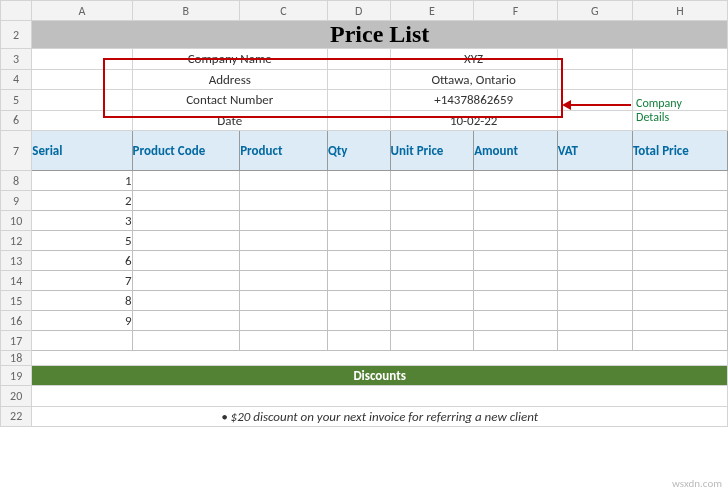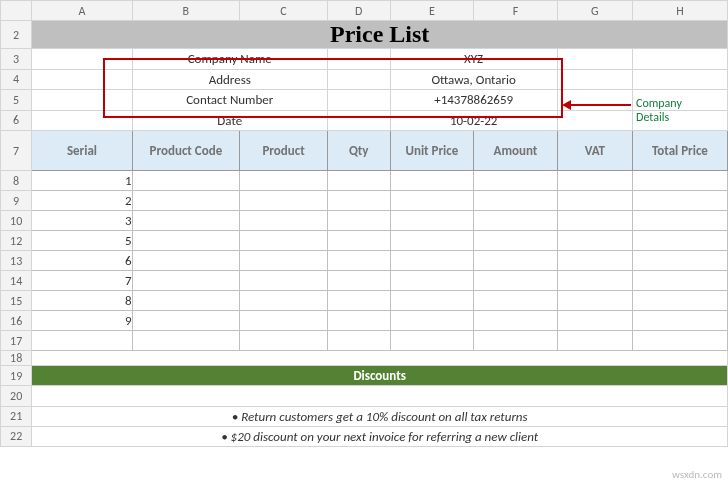--- a/index.html
+++ b/index.html
@@ -6,30 +6,30 @@
   body { font-family: Calibri, Arial, sans-serif; font-size: 13px; background: #fff; color: #333; }
   table.grid { border-collapse: collapse; table-layout: fixed; }
   table.grid td, table.grid th { border: 1px solid #d4d4d4; padding: 0; vertical-align: middle; }
   .colhdr { background:#f3f3f3; color:#666; text-align:center; font-weight:normal; height:20px; font-size:12px; }
   .corner { background:#f3f3f3; }
   .rowhdr { background:#f3f3f3; color:#666; text-align:center; font-size:12px; }
   .cell { height:20.5px; padding:0 4px; }
   .title { background:#bfbfbf; font: bold 24px "Times New Roman", serif; text-align:center; color:#000; height:20px; }
   .info-label { text-align:center; font-size:13px; }
   .info-val { text-align:center; font-size:13px; }
-  .hdr { background:#ddebf7; color:#737373; font-weight:bold; text-align:center; height:24px; border:1px solid #999 !important; }
+  .hdr { background:#ddebf7; color:#0369a1; font-weight:bold; height:24px; border:1px solid #999 !important; }
   .serial { text-align:right; padding-right:4px; border:1px solid #bfbfbf !important; height:20px; }
   .dcell { border:1px solid #bfbfbf !important; height:20px; }
   .discounts-hdr { background:#548235; color:#fff; text-align:center; font-weight:bold; height:20px; }
   .disc-line { text-align:center; font-style:italic; height:20px; }
   .redbox { position:absolute; border:2px solid #c00000; pointer-events:none; z-index:3; }
   .arrow-line { position:absolute; height:2px; background:#c00000; z-index:3; }
   .arrow-head { position:absolute; width:0; height:0; border-top:5px solid transparent; border-bottom:5px solid transparent; border-right:9px solid #c00000; z-index:3; }
   .callout { position:absolute; color:#15803d; font-size:12px; line-height:1.2; z-index:3; }
-  .watermark { position:absolute; right:6px; bottom:20px; font-size:11px; color:#bbb; }
+  .watermark { position:absolute; right:6px; bottom:11px; font-size:11px; color:#bbb; }
   .row18 .cell { height:6px; }
 </style>
 </head>
 <body>
 
 <div style="position:relative; width:728px; height:501px; overflow:hidden;">
 
 <table class="grid" style="width:728px;">
 <colgroup>
   <col style="width:30px">
@@ -210,24 +210,20 @@
 </tr>
 <tr>
   <td class="rowhdr">19</td>
   <td class="discounts-hdr" colspan="8">Discounts</td>
 </tr>
 <tr>
   <td class="rowhdr">20</td>
   <td class="cell" colspan="8"></td>
 </tr>
 <tr>
-  <td class="rowhdr">21</td>
-  <td class="disc-line" colspan="8">• Return customers get a 10% discount on all tax returns</td>
-</tr>
-<tr>
   <td class="rowhdr">22</td>
   <td class="disc-line" colspan="8">• $20 discount on your next invoice for referring a new client</td>
 </tr>
 </tbody>
     </table>
 
 <div class="redbox" style="left:103px; top:58px; width:460px; height:60px;"></div>
 <div class="arrow-head" style="left:562px; top:100px;"></div>
 <div class="arrow-line" style="left:571px; top:104px; width:60px;"></div>
 <div class="callout" style="left:636px; top:96px;">

